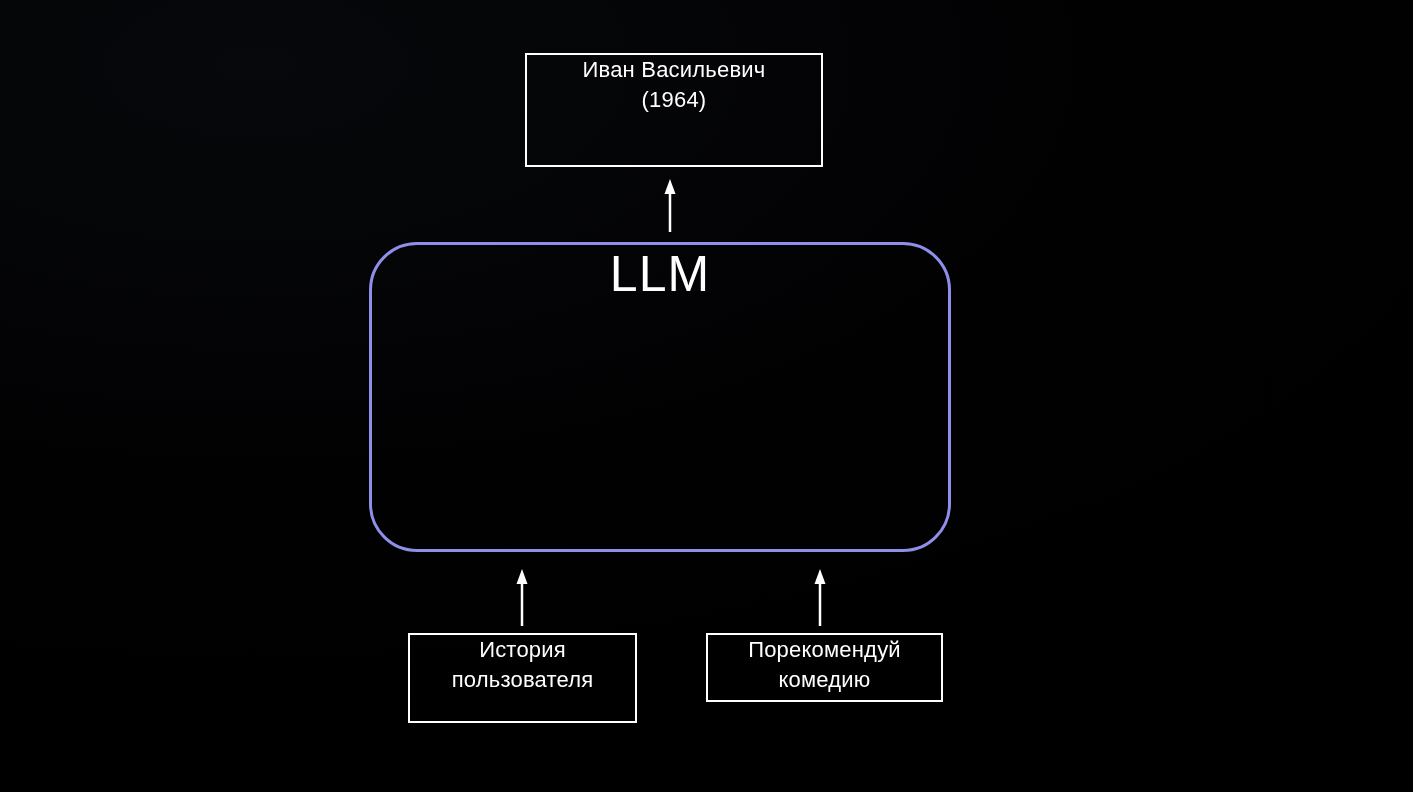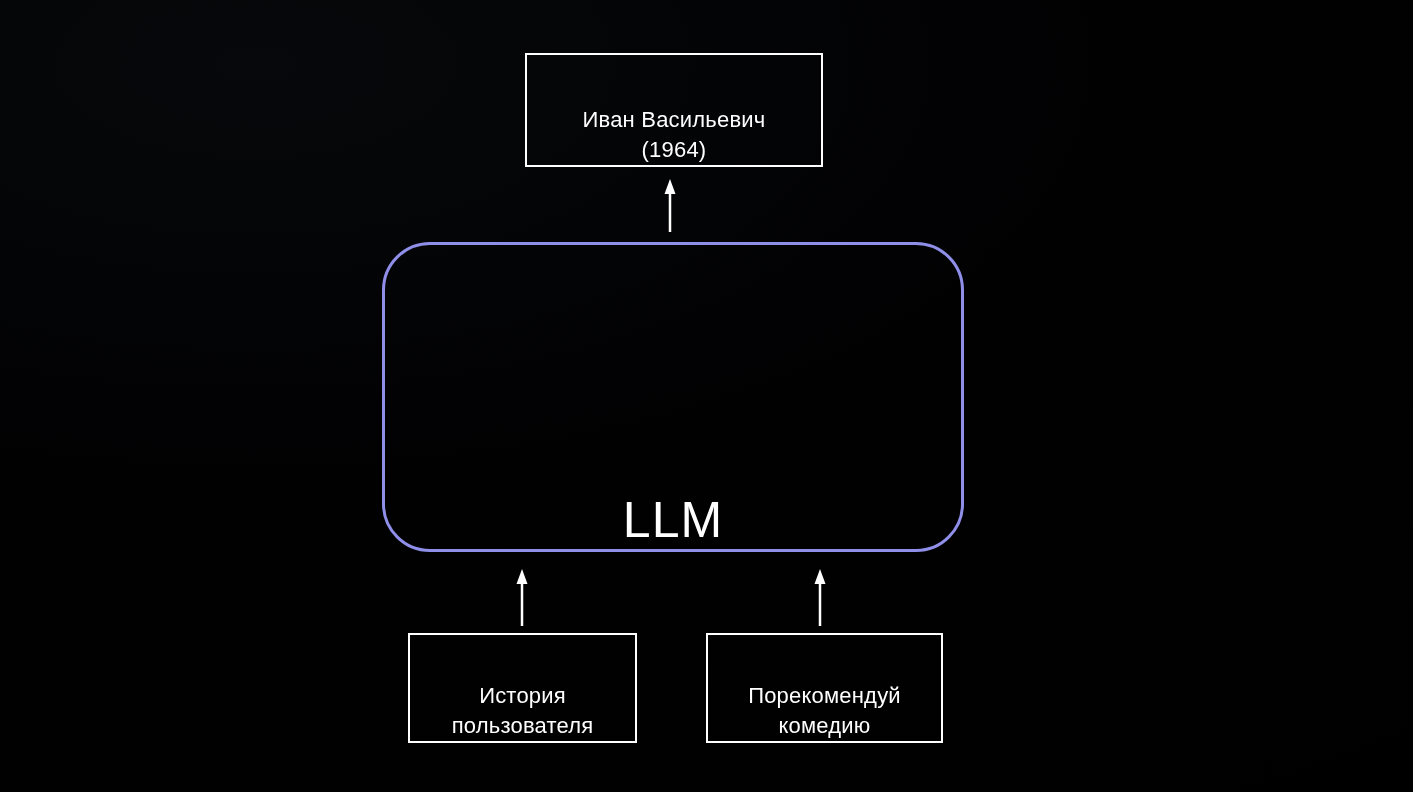--- a/index.html
+++ b/index.html
@@ -14,36 +14,36 @@
     overflow: hidden;
     background: radial-gradient(140% 120% at 18% 8%, #07080b 0%, #010102 45%, #000 100%);
     font-family: "Liberation Sans", sans-serif;
   }
   .node {
     position: absolute;
     box-sizing: border-box;
     display: flex;
     flex-direction: column;
     align-items: center;
-    justify-content: flex-end;
+    justify-content: flex-start;
     text-align: center;
     color: var(--text, #fff);
   }
   .rect-node {
     border: 2px solid var(--node-border, #fff);
     font-size: 22px;
     line-height: 30px;
     font-weight: 400;
     letter-spacing: 0.2px;
   }
   .output-node { left: 525px; top: 53px;  width: 298px; height: 114px; }
-  .input-node-1 { left: 408px; top: 633px; width: 229px; height: 110px; }
-  .input-node-2 { left: 706px; top: 633px; width: 237px; height: 110px; }
+  .input-node-1 { left: 408px; top: 633px; width: 229px; height: 90px; }
+  .input-node-2 { left: 706px; top: 633px; width: 237px; height: 69px; }
   .llm-node {
-    left: 382px; top: 242px; width: 582px; height: 310px;
+    left: 369px; top: 242px; width: 582px; height: 310px;
     border: 3px solid var(--accent, #8f8fea);
     border-radius: 48px;
   }
   .llm-label {
     font-size: 50px;
     font-weight: 400;
     letter-spacing: 1px;
   }
   .arrow { position: absolute; overflow: visible; }
   .arrow line   { stroke: var(--arrow, #fff); stroke-width: 2.5; }

